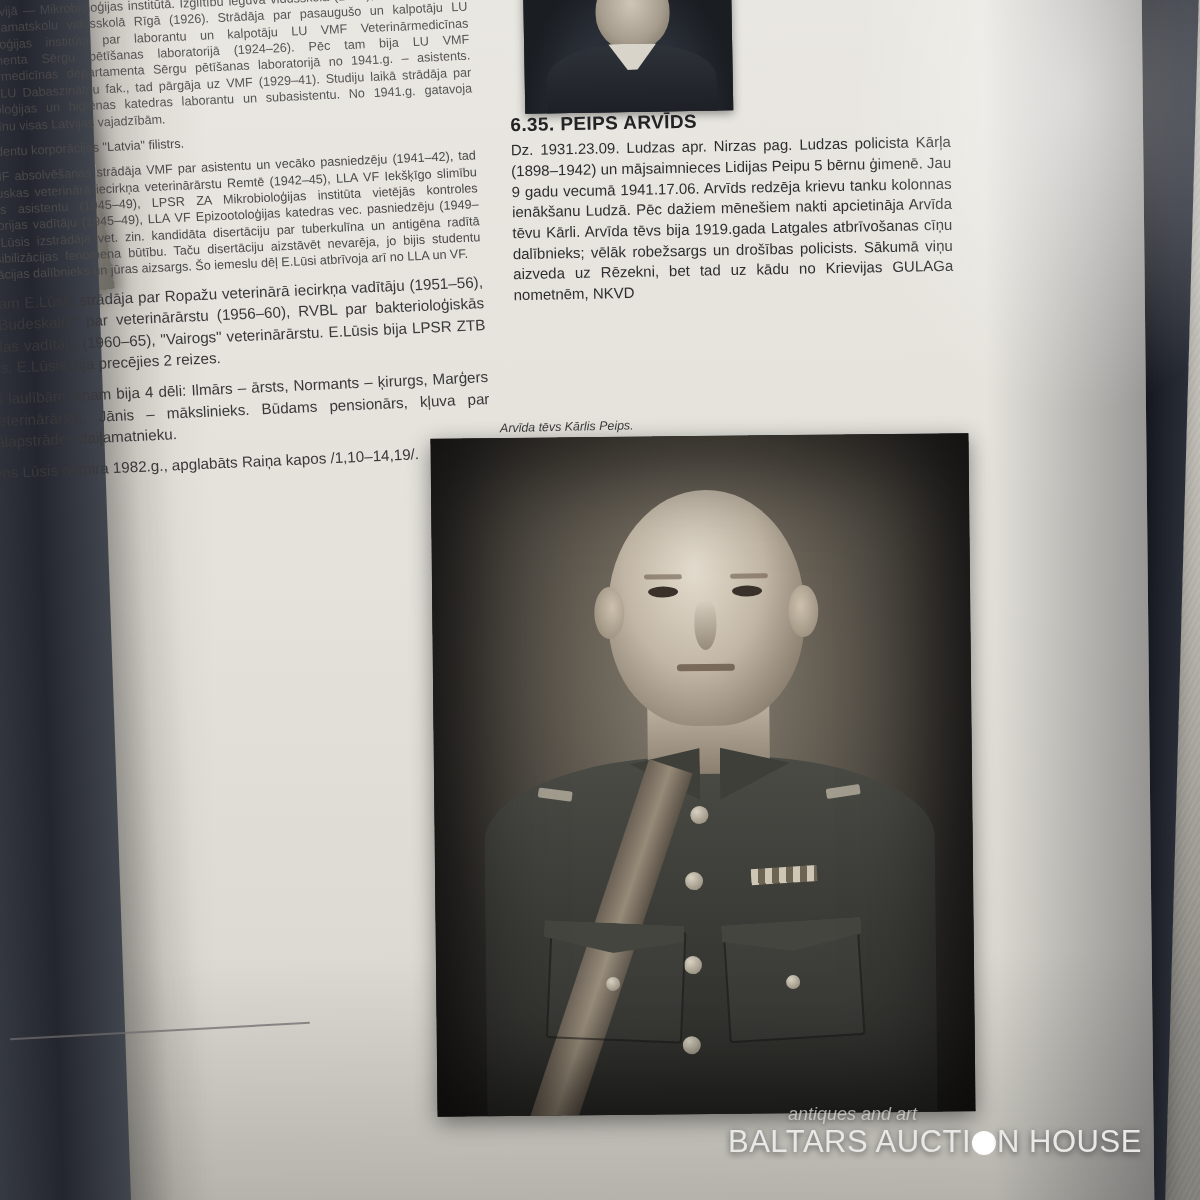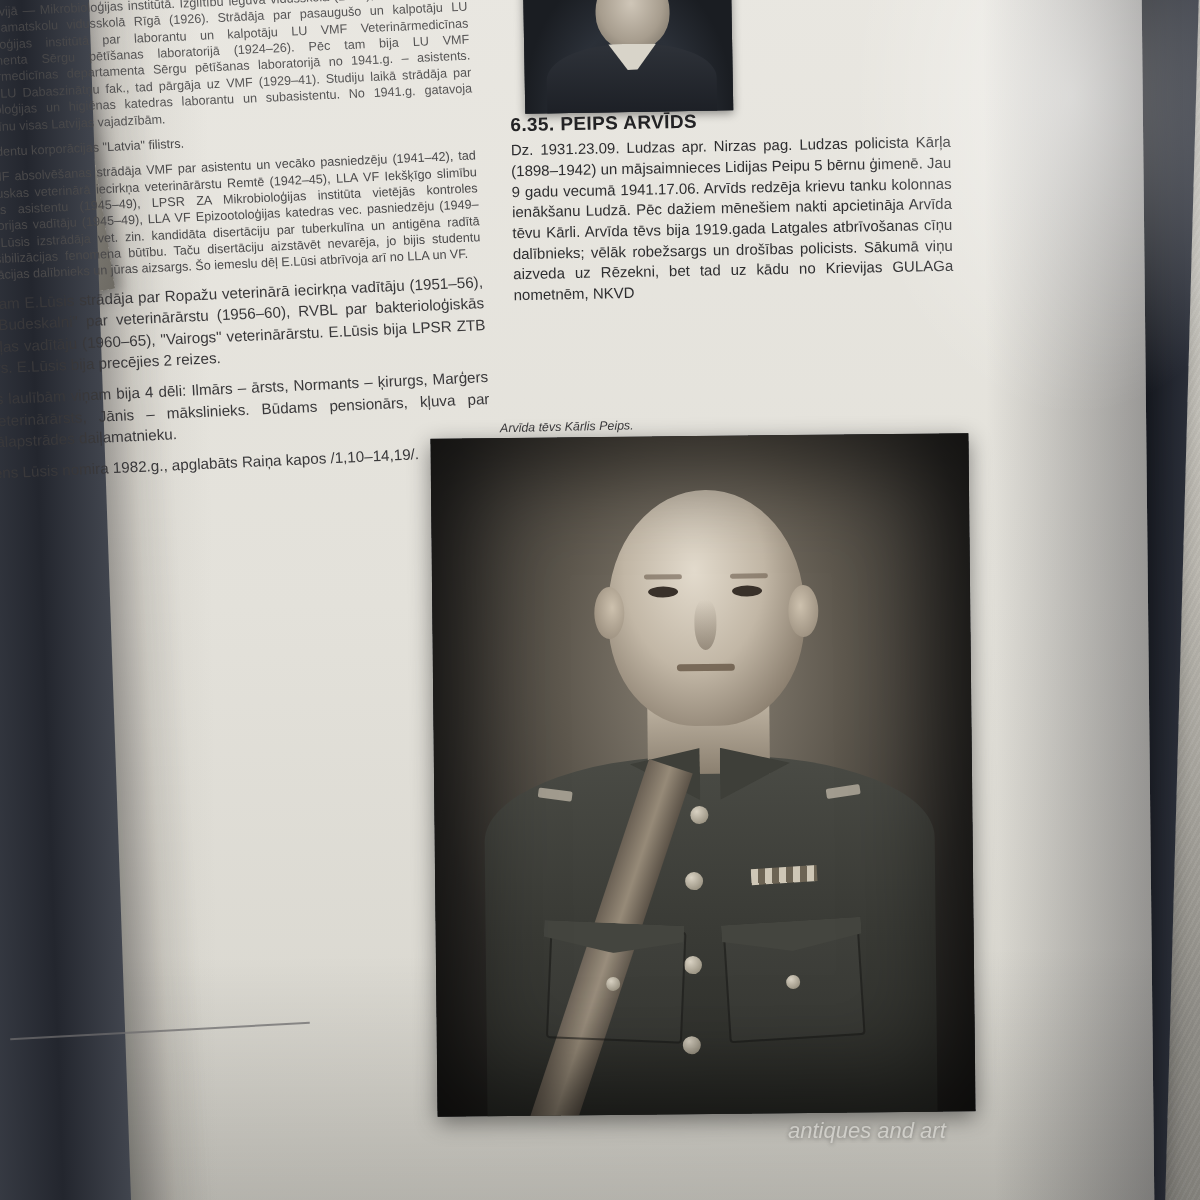--- a/index.html
+++ b/index.html
@@ -206,22 +206,22 @@
     color:#e8e8e6;font-size:31px;letter-spacing:.5px;font-weight:400;
     text-shadow:0 2px 6px rgba(0,0,0,.55);
     white-space:nowrap;
   }
   .wm .dot{
     display:inline-block;width:24px;height:24px;border-radius:50%;
     background:#fff;vertical-align:-3px;margin:0 1px;
   }
   .wm-small{
     position:absolute;left:788px;top:1104px;
-    color:#d8d7d2;font-size:22px;font-style:italic;opacity:.75;
-    text-shadow:0 1px 4px rgba(0,0,0,.5);white-space:nowrap;margin-top:14px;
+    color:#d8d7d2;font-size:18px;font-style:italic;opacity:.75;
+    text-shadow:0 1px 4px rgba(0,0,0,.5);white-space:nowrap;
   }
   .glare{
     position:absolute;right:-40px;top:-60px;width:420px;height:520px;
     background:radial-gradient(ellipse at 60% 30%, rgba(255,255,255,.45) 0%, rgba(255,255,255,0) 62%);
     pointer-events:none;
   }
 </style>
 </head>
 <body>
 
@@ -296,15 +296,18 @@
     <div class="pm-pocket-l"></div>
     <div class="pm-pocket-r"></div>
     <div class="pm-flap-l"></div>
     <div class="pm-flap-r"></div>
     <div class="pm-btn" style="left:170px;top:540px;width:14px;height:14px;"></div>
     <div class="pm-btn" style="left:350px;top:540px;width:14px;height:14px;"></div>
     <div class="pm-vig"></div>
   </div>
 
   <div class="wm-small">antiques and art</div>
+  <div class="wm">
+    <span>BALTARS AUCTI</span><span class="dot"></span><span>N HOUSE</span>
+  </div>
 
   <div class="glare"></div>
 </div>
 
 </body></html>

